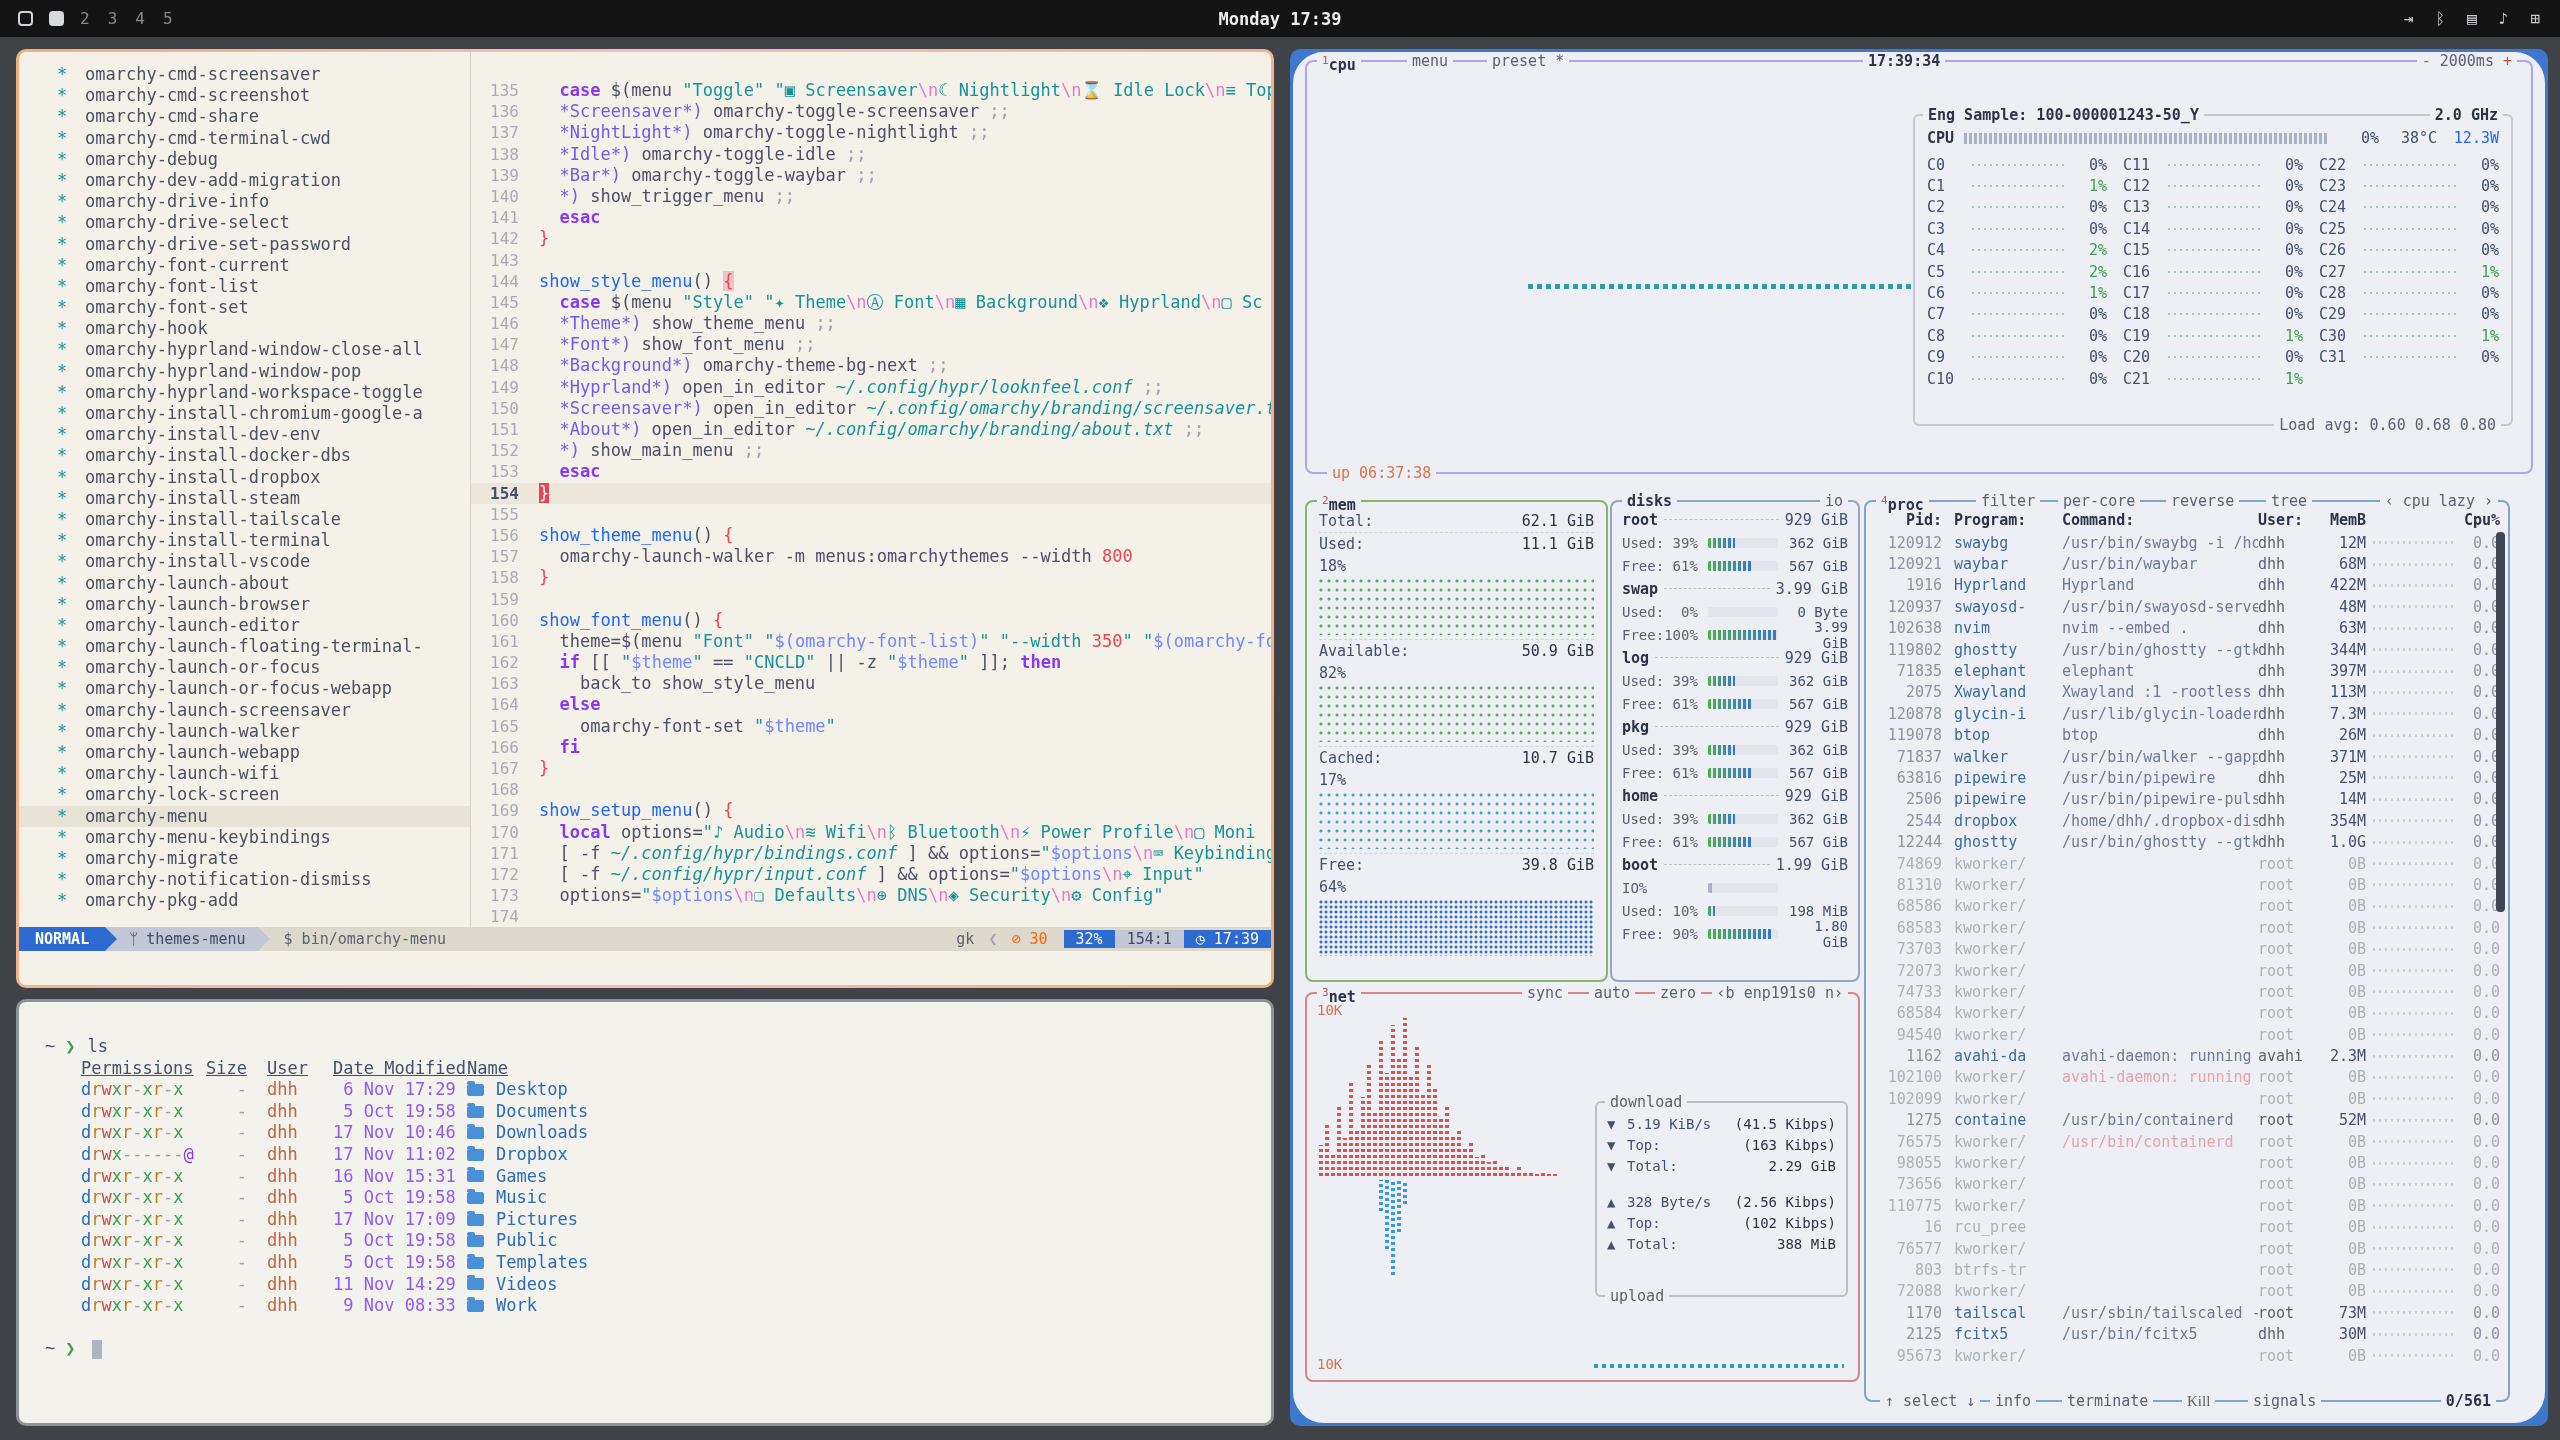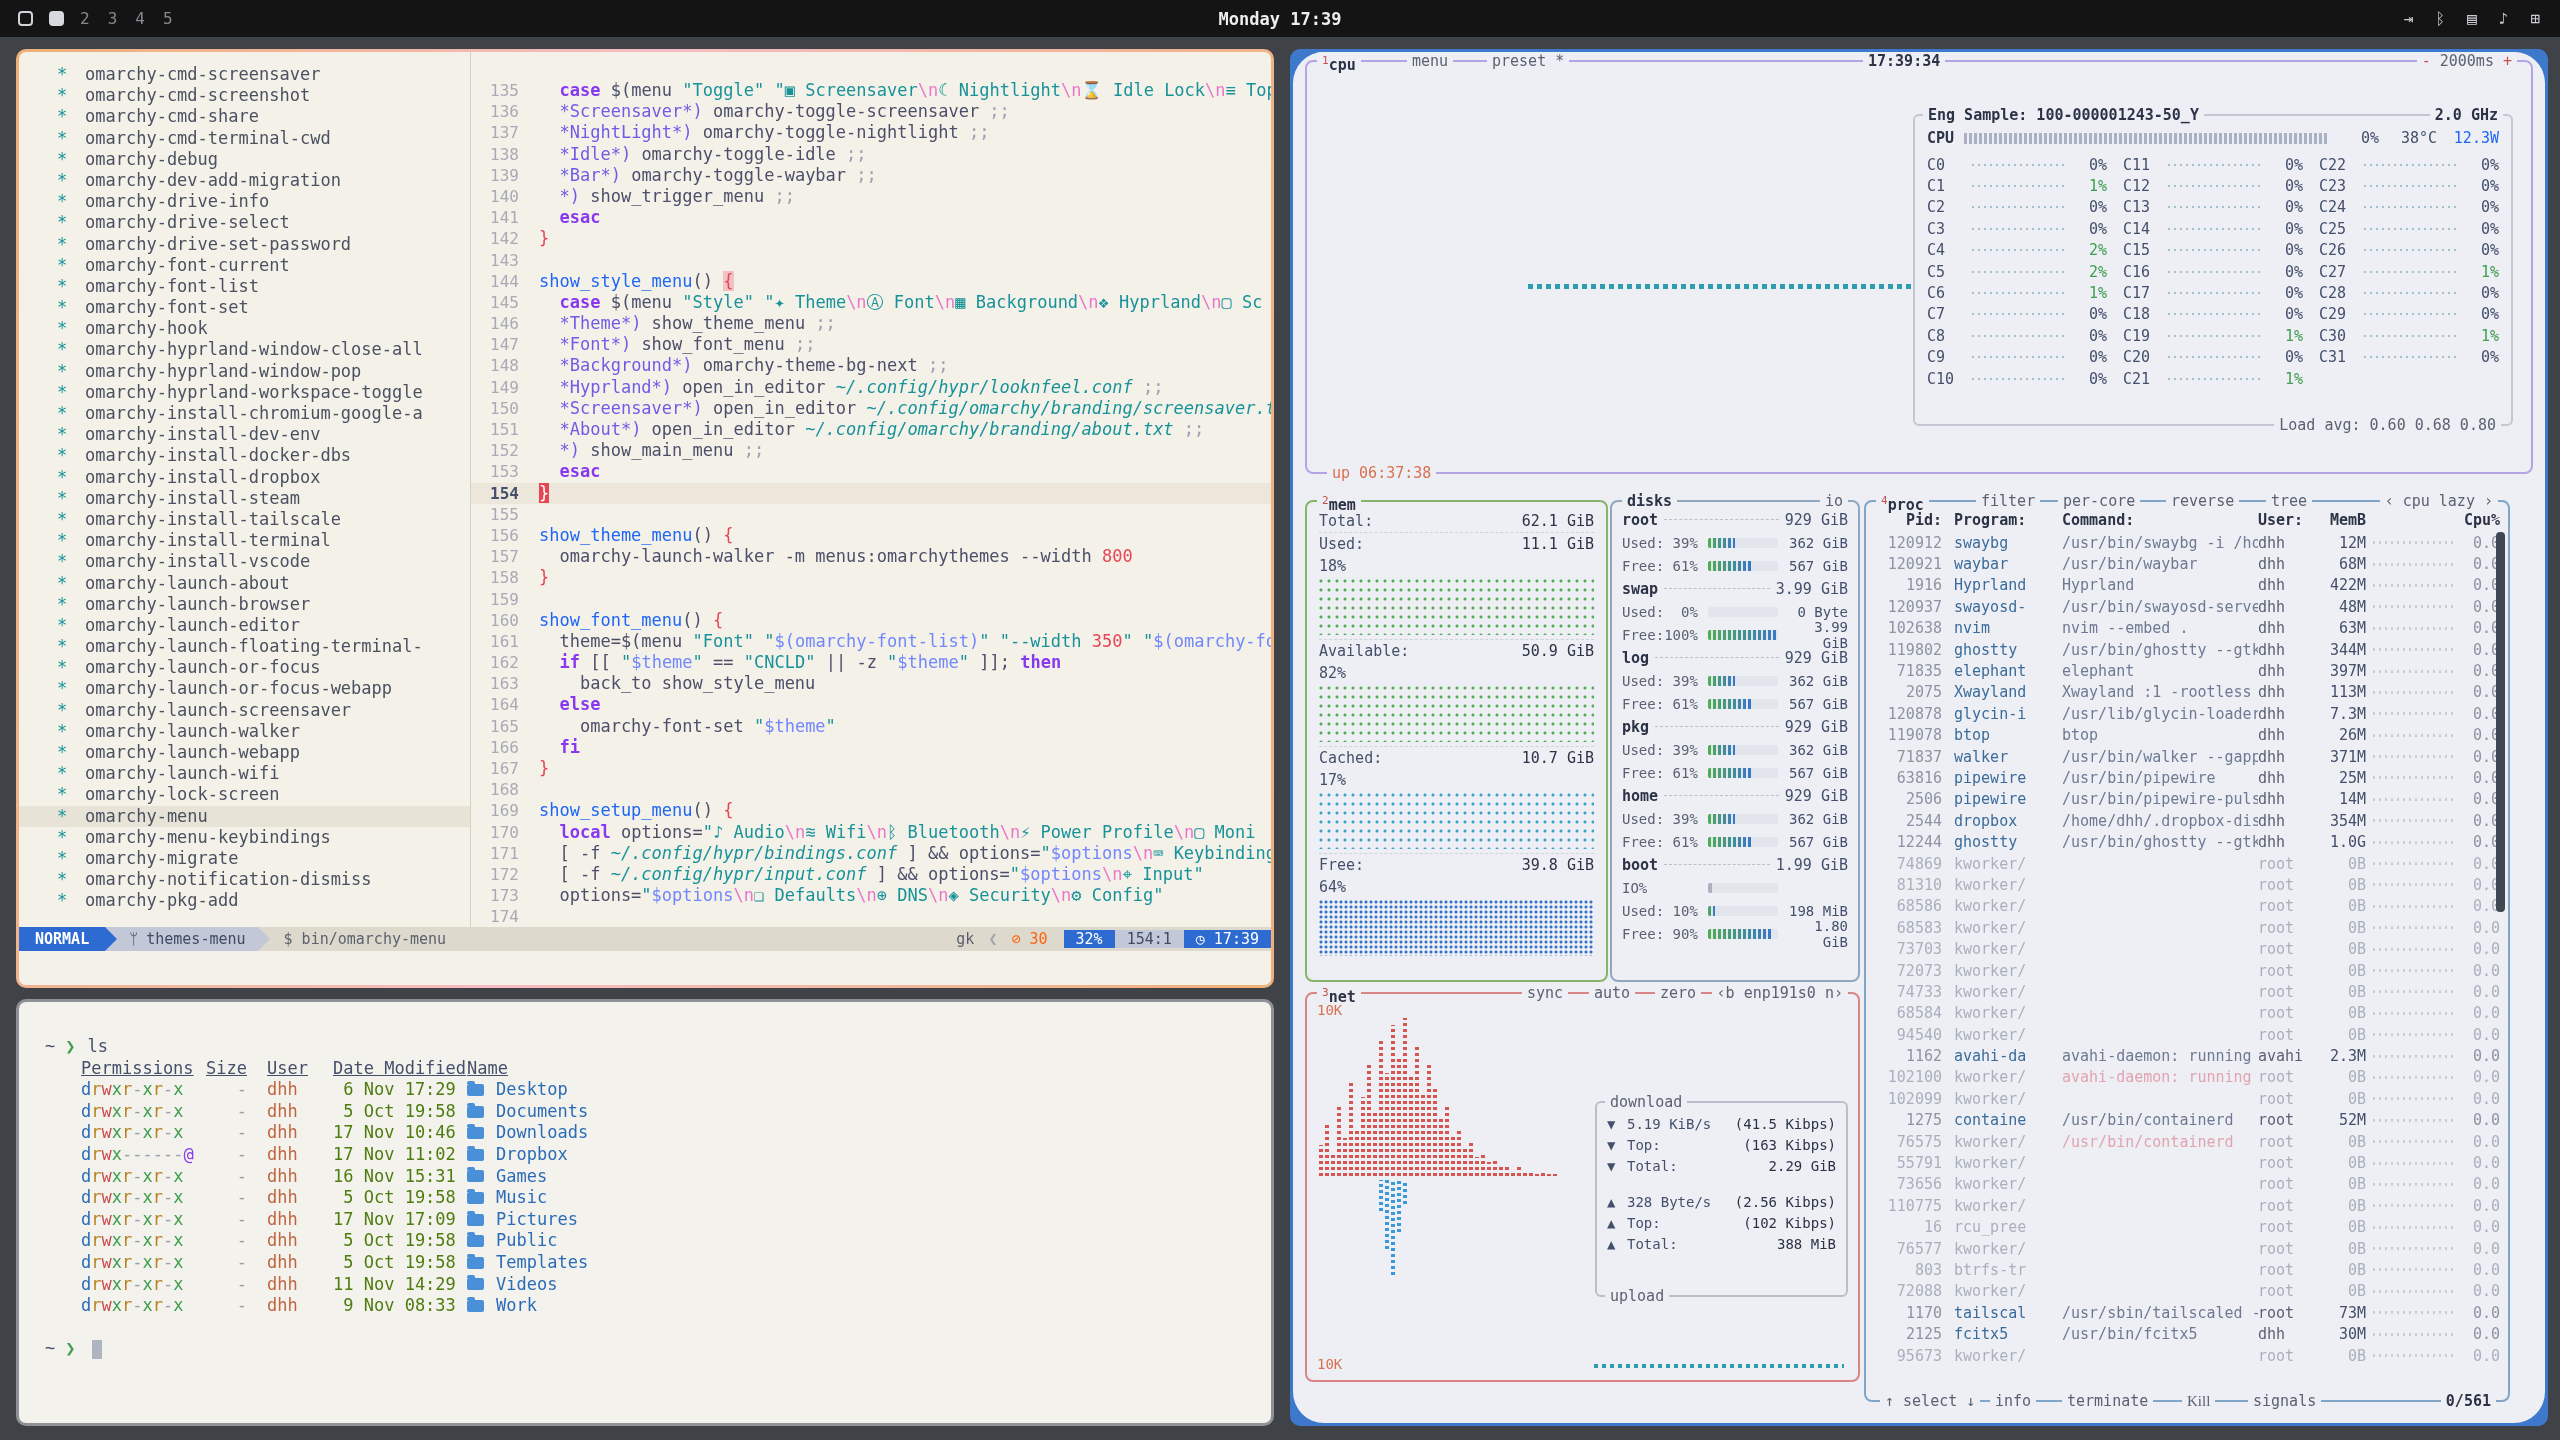--- a/index.html
+++ b/index.html
@@ -74,21 +74,21 @@
 
   
   .ls-line { height:21.6px; line-height:21.6px; font-size:17px; color:#44506b; display:flex; align-items:center; }
   .pp { color:#44506b; margin-right:10px; }
   .pc { color:#3f9e4f; margin-right:12px; }
   .ls-head .u { text-decoration:underline; }
   .ls-row, .ls-head { display:flex; height:21.6px; line-height:21.6px; font-size:17px; align-items:center;margin-left:36px; }
   .c-perm { width:120px; }
   .c-size { width:46px; text-align:right; margin-right:20px; color:#9aa0ac; }
   .c-user { width:50px; margin-right:16px; color:#bf6641; }
-  .c-date { width:134px; white-space:pre; color:#4d7c0f; }
+  .c-date { width:134px; white-space:pre; color:#8b5cf6; }
   .c-name { flex:1; color:#2b6cb8; display:flex; align-items:center; }
   .ls-head span { color:#44506b; }
   .pd { color:#2b6cb8; } .pr { color:#b98324; } .pw { color:#c94f4f; }
   .px { color:#3f9e4f; } .pn { color:#9aa0ac; } .pa { color:#8839ef; }
   .fold { display:inline-block; width:17px; height:12px; background:#4a90d9; border-radius:2px; position:relative; margin-right:12px; }
   .fold::before { content:""; position:absolute; top:-3px; left:0; width:8px; height:3px; background:#4a90d9; border-radius:2px 2px 0 0; }
   .blockcur { display:inline-block; width:10px; height:19px; background:#aeb4c0; margin-left:4px; }
 
   
   .bbox { position:absolute; border:2px solid; border-radius:8px; }
@@ -973,21 +973,21 @@
             <div class="p-row dim"><span class="c-pid">73703</span><span class="c-prog">kworker/</span><span class="c-cmd"></span><span class="c-usr">root</span><span class="c-mem">0B</span><span class="pl"></span><span class="c-cpu">0.0</span></div>
             <div class="p-row dim"><span class="c-pid">72073</span><span class="c-prog">kworker/</span><span class="c-cmd"></span><span class="c-usr">root</span><span class="c-mem">0B</span><span class="pl"></span><span class="c-cpu">0.0</span></div>
             <div class="p-row dim"><span class="c-pid">74733</span><span class="c-prog">kworker/</span><span class="c-cmd"></span><span class="c-usr">root</span><span class="c-mem">0B</span><span class="pl"></span><span class="c-cpu">0.0</span></div>
             <div class="p-row dim"><span class="c-pid">68584</span><span class="c-prog">kworker/</span><span class="c-cmd"></span><span class="c-usr">root</span><span class="c-mem">0B</span><span class="pl"></span><span class="c-cpu">0.0</span></div>
             <div class="p-row dim"><span class="c-pid">94540</span><span class="c-prog">kworker/</span><span class="c-cmd"></span><span class="c-usr">root</span><span class="c-mem">0B</span><span class="pl"></span><span class="c-cpu">0.0</span></div>
             <div class="p-row"><span class="c-pid">1162</span><span class="c-prog">avahi-da</span><span class="c-cmd">avahi-daemon: running [</span><span class="c-usr">avahi</span><span class="c-mem">2.3M</span><span class="pl"></span><span class="c-cpu">0.0</span></div>
             <div class="p-row dim"><span class="c-pid">102100</span><span class="c-prog">kworker/</span><span class="c-cmd ghost">avahi-daemon: running [</span><span class="c-usr">root</span><span class="c-mem">0B</span><span class="pl"></span><span class="c-cpu">0.0</span></div>
             <div class="p-row dim"><span class="c-pid">102099</span><span class="c-prog">kworker/</span><span class="c-cmd"></span><span class="c-usr">root</span><span class="c-mem">0B</span><span class="pl"></span><span class="c-cpu">0.0</span></div>
             <div class="p-row"><span class="c-pid">1275</span><span class="c-prog">containe</span><span class="c-cmd">/usr/bin/containerd</span><span class="c-usr">root</span><span class="c-mem">52M</span><span class="pl"></span><span class="c-cpu">0.0</span></div>
             <div class="p-row dim"><span class="c-pid">76575</span><span class="c-prog">kworker/</span><span class="c-cmd ghost">/usr/bin/containerd</span><span class="c-usr">root</span><span class="c-mem">0B</span><span class="pl"></span><span class="c-cpu">0.0</span></div>
-            <div class="p-row dim"><span class="c-pid">55791</span><span class="c-prog">kworker/</span><span class="c-cmd"></span><span class="c-usr">root</span><span class="c-mem">0B</span><span class="pl"></span><span class="c-cpu">0.0</span></div>
+            <div class="p-row dim"><span class="c-pid">98055</span><span class="c-prog">kworker/</span><span class="c-cmd"></span><span class="c-usr">root</span><span class="c-mem">0B</span><span class="pl"></span><span class="c-cpu">0.0</span></div>
             <div class="p-row dim"><span class="c-pid">73656</span><span class="c-prog">kworker/</span><span class="c-cmd"></span><span class="c-usr">root</span><span class="c-mem">0B</span><span class="pl"></span><span class="c-cpu">0.0</span></div>
             <div class="p-row dim"><span class="c-pid">110775</span><span class="c-prog">kworker/</span><span class="c-cmd"></span><span class="c-usr">root</span><span class="c-mem">0B</span><span class="pl"></span><span class="c-cpu">0.0</span></div>
             <div class="p-row dim"><span class="c-pid">16</span><span class="c-prog">rcu_pree</span><span class="c-cmd"></span><span class="c-usr">root</span><span class="c-mem">0B</span><span class="pl"></span><span class="c-cpu">0.0</span></div>
             <div class="p-row dim"><span class="c-pid">76577</span><span class="c-prog">kworker/</span><span class="c-cmd"></span><span class="c-usr">root</span><span class="c-mem">0B</span><span class="pl"></span><span class="c-cpu">0.0</span></div>
             <div class="p-row dim"><span class="c-pid">803</span><span class="c-prog">btrfs-tr</span><span class="c-cmd"></span><span class="c-usr">root</span><span class="c-mem">0B</span><span class="pl"></span><span class="c-cpu">0.0</span></div>
             <div class="p-row dim"><span class="c-pid">72088</span><span class="c-prog">kworker/</span><span class="c-cmd"></span><span class="c-usr">root</span><span class="c-mem">0B</span><span class="pl"></span><span class="c-cpu">0.0</span></div>
             <div class="p-row"><span class="c-pid">1170</span><span class="c-prog">tailscal</span><span class="c-cmd">/usr/sbin/tailscaled --</span><span class="c-usr">root</span><span class="c-mem">73M</span><span class="pl"></span><span class="c-cpu">0.0</span></div>
             <div class="p-row"><span class="c-pid">2125</span><span class="c-prog">fcitx5</span><span class="c-cmd">/usr/bin/fcitx5</span><span class="c-usr">dhh</span><span class="c-mem">30M</span><span class="pl"></span><span class="c-cpu">0.0</span></div>
             <div class="p-row dim"><span class="c-pid">95673</span><span class="c-prog">kworker/</span><span class="c-cmd"></span><span class="c-usr">root</span><span class="c-mem">0B</span><span class="pl"></span><span class="c-cpu">0.0</span></div>
           </div>

